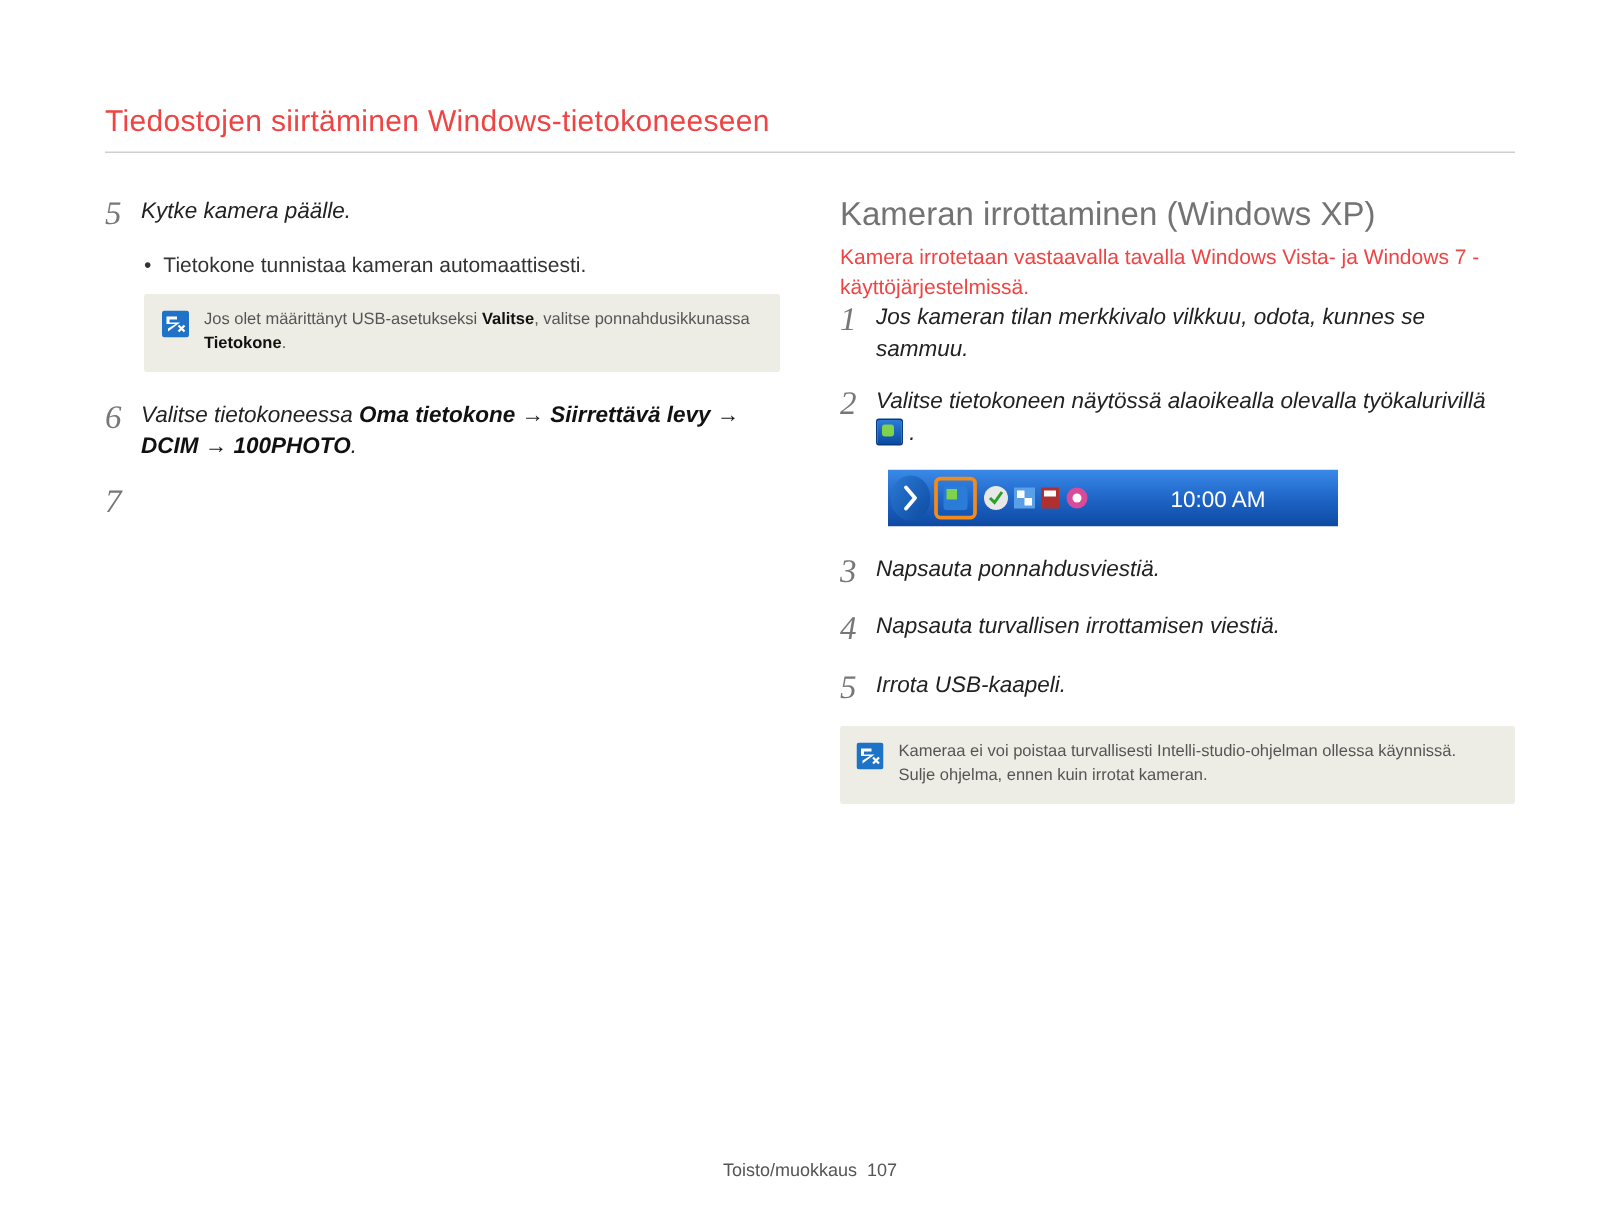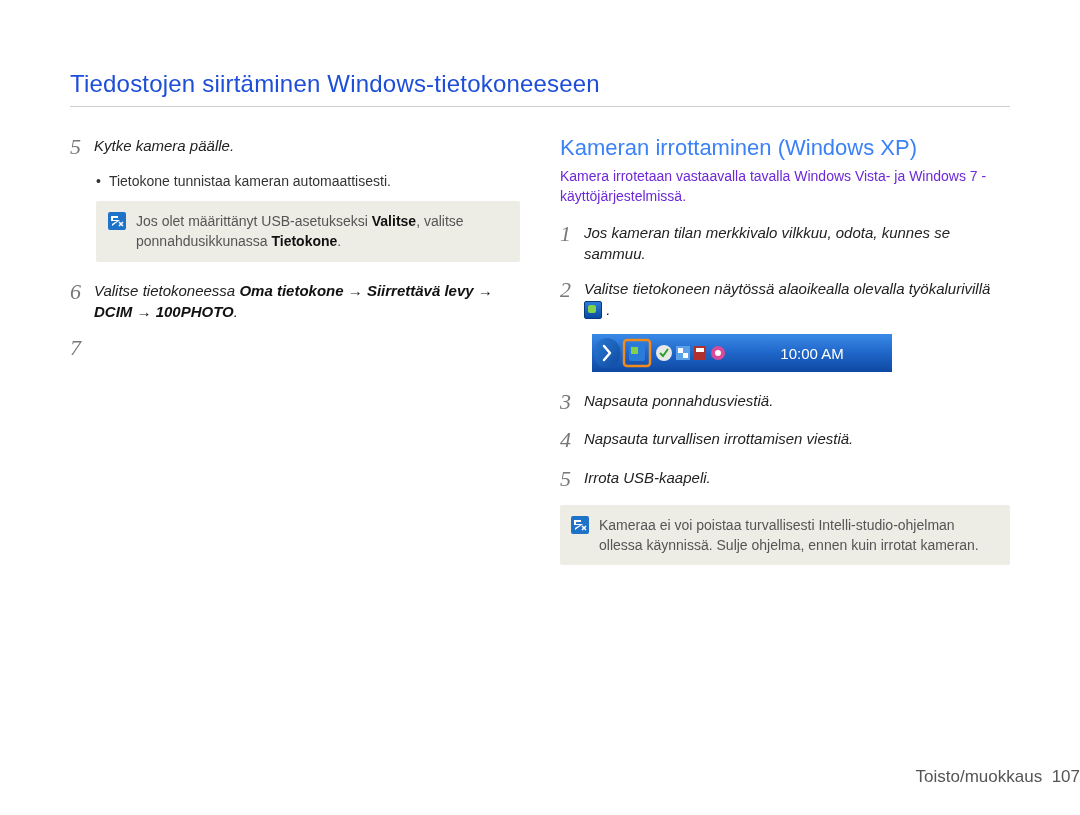--- a/index.html
+++ b/index.html
@@ -1,36 +1,36 @@
 <!DOCTYPE html>
 <html><head>
 <meta charset="utf-8">
 <style>
   * { box-sizing: border-box; margin: 0; padding: 0; }
   html, body { width: 1080px; height: 815px; background: #fff; font-family: Arial, Helvetica, sans-serif; color: #222; }
   .page { width: 1080px; height: 815px; position: relative; padding: 70px 70px 40px 70px; }
-  .page-title { font-size: 24px; font-weight: 300; color: #1d4ed8; letter-spacing: 0.2px; margin-bottom: 8px; }
+  .page-title { font-size: 20px; font-weight: 300; color: #ef4444; letter-spacing: 0.2px; margin-bottom: 8px; }
   .hr { border: none; border-top: 1px solid #cfcfcf; margin-bottom: 28px; }
   .columns { display: flex; gap: 40px; }
   .col { flex: 1 1 50%; }
   .step { display: flex; align-items: flex-start; margin-bottom: 14px; }
   .num { font-style: italic; font-size: 22px; color: #777; min-width: 24px; line-height: 1.1; font-family: Georgia, 'Times New Roman', serif; }
   .step-body { font-size: 15px; line-height: 1.4; font-style: italic; }
   .sub-bullet { display: flex; align-items: flex-start; margin: 6px 0 12px 26px; font-size: 14px; color: #333; }
   .sub-bullet .dot { margin-right: 8px; }
-  .note-box { background: #edece5; border-radius: 2px; padding: 10px 12px 10px 12px; margin: 4px 0 18px 26px; display: flex; align-items: flex-start; gap: 10px; font-size: 14px; color: #555; line-height: 1.45; }
+  .note-box { background: #edece5; border-radius: 2px; padding: 10px 12px 10px 12px; margin: 4px 0 18px 26px; display: flex; align-items: flex-start; gap: 10px; font-size: 11px; color: #555; line-height: 1.45; }
   .note-box-right { margin-left: 0; padding-left: 11px; }
   .note-icon { width: 18px; height: 18px; flex: 0 0 18px; margin-top: 1px; }
-  .section-heading { color: #3b82f6; font-size: 22px; font-weight: 400; margin-bottom: 6px; }
-  .section-sub { font-size: 14px; color: #6d28d9; line-height: 1.4; margin-bottom: 16px; }
+  .section-heading { color: #737373; font-size: 22px; font-weight: 400; margin-bottom: 6px; }
+  .section-sub { font-size: 14px; color: #ef4444; line-height: 1.4; }
   .tray-image { margin: 10px 0 18px 32px; }
   .tray-svg { display: block; }
   .inline-icon { display: inline-block; vertical-align: -4px; width: 18px; height: 18px; background: linear-gradient(#2a7cd8, #0a4aa0); border: 1px solid #083a80; border-radius: 2px; position: relative; }
   .inline-icon::after { content: ""; position: absolute; left: 3px; top: 3px; width: 8px; height: 8px; background: #7fd24a; border-radius: 2px; }
-  .footer { position: absolute; bottom: 28px; left: 0; right: 0; text-align: right; font-size: 17px; color: #555; }
+  .footer { position: absolute; bottom: 28px; left: 0; right: 0; text-align: center; font-size: 12px; color: #555; }
   .bold { font-weight: 700; color: #111; }
 </style>
 </head>
 <body>
 
 <div class="page">
   <div class="page-title">Tiedostojen siirtäminen Windows-tietokoneeseen</div>
   <hr class="hr">
 
   <div class="columns">

